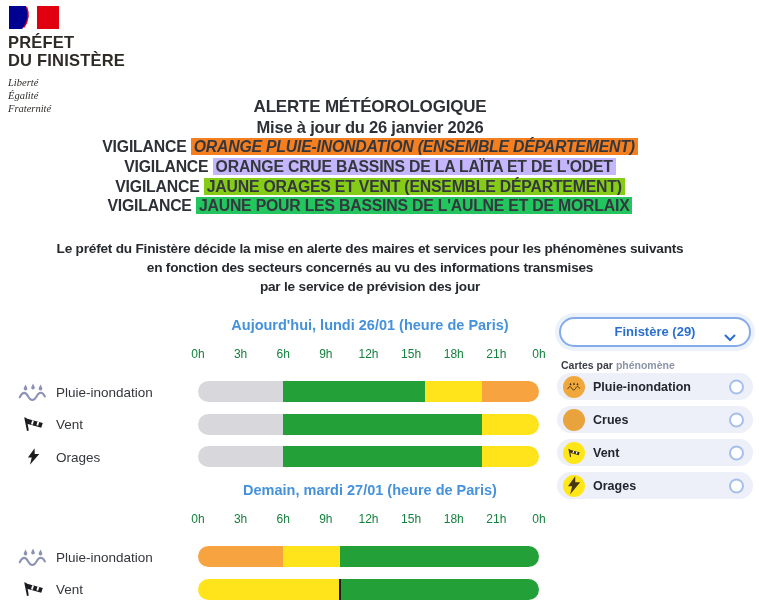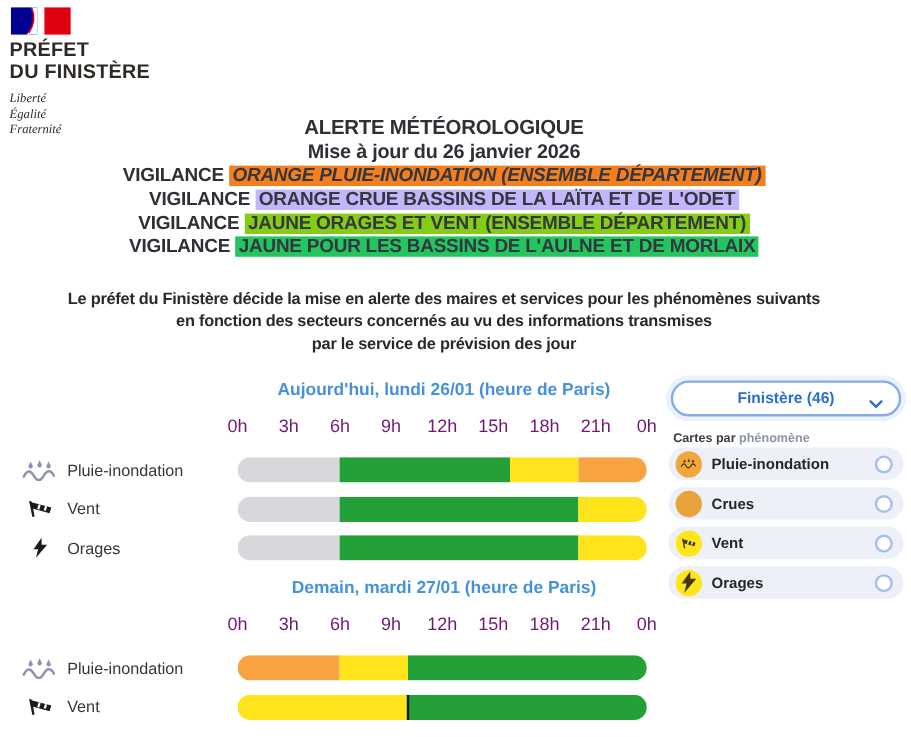--- a/index.html
+++ b/index.html
@@ -22,21 +22,21 @@
   
   .paragraph{position:absolute;left:0;top:240px;width:740px;text-align:center;
     font-size:13.6px;font-weight:bold;line-height:18.8px;color:#26292e;letter-spacing:-0.2px;}
   
   .chart{position:absolute;left:0;width:740px;}
   .chart-today{top:317px;}
   .chart-tomorrow{top:482px;}
   .chart-title{position:absolute;left:0;top:0;width:740px;text-align:center;
     font-size:14.5px;font-weight:bold;color:#4592DB;}
   .ticks{position:absolute;left:198px;top:30px;width:341px;height:16px;}
-  .tick{position:absolute;transform:translateX(-50%);font-size:15px;color:#701a75;}
+  .tick{position:absolute;transform:translateX(-50%);font-size:12px;color:#15803d;}
   .rows{position:absolute;left:0;top:64px;width:740px;height:120px;}
   .phen-row{position:absolute;left:0;width:740px;height:21px;}
   .phen-icon{position:absolute;left:14px;top:50%;transform:translateY(-50%);width:38px;height:20px;
     display:flex;align-items:center;justify-content:center;}
   .phen-icon.rain-flood-icon{color:#8D92B5;}
   .phen-icon.windsock-icon,.phen-icon.lightning-icon{color:#1b1c1f;}
   .phen-label{position:absolute;left:56px;top:50%;transform:translateY(-50%);
     font-size:13.5px;color:#33363c;}
   .bar{position:absolute;left:198px;top:0;width:341px;height:21px;border-radius:10.5px;overflow:hidden;}
   .seg{position:absolute;top:0;height:100%;}
@@ -213,21 +213,21 @@
         <div class="bar">
           <div class="seg" style="left: 0%; width: 41.6667%; background: rgb(255, 228, 28);"></div>
           <div class="seg" style="left: 41.6667%; width: 58.3333%; background: rgb(35, 160, 56);"></div>
           <div class="marker" style="left: calc(41.6667% - 1px);"></div>
         </div>
       </div>
     </div>
 </div>
 
 <div class="region-pill">
-  <span class="region-label">Finistère (46)</span>
+  <span class="region-label">Finistère (29)</span>
   <span class="region-chevron">
     <svg width="12" height="8" viewBox="0 0 12 8">
         <path d="M1.5 1.5 L6 6 L10.5 1.5" stroke="#2A6FD0" stroke-width="2" fill="none" stroke-linecap="round"></path>
       </svg>
   </span>
 </div>
 <div class="section-label">
   <span class="b">Cartes par</span>
   <span class="r">phénomène</span>
 </div>

